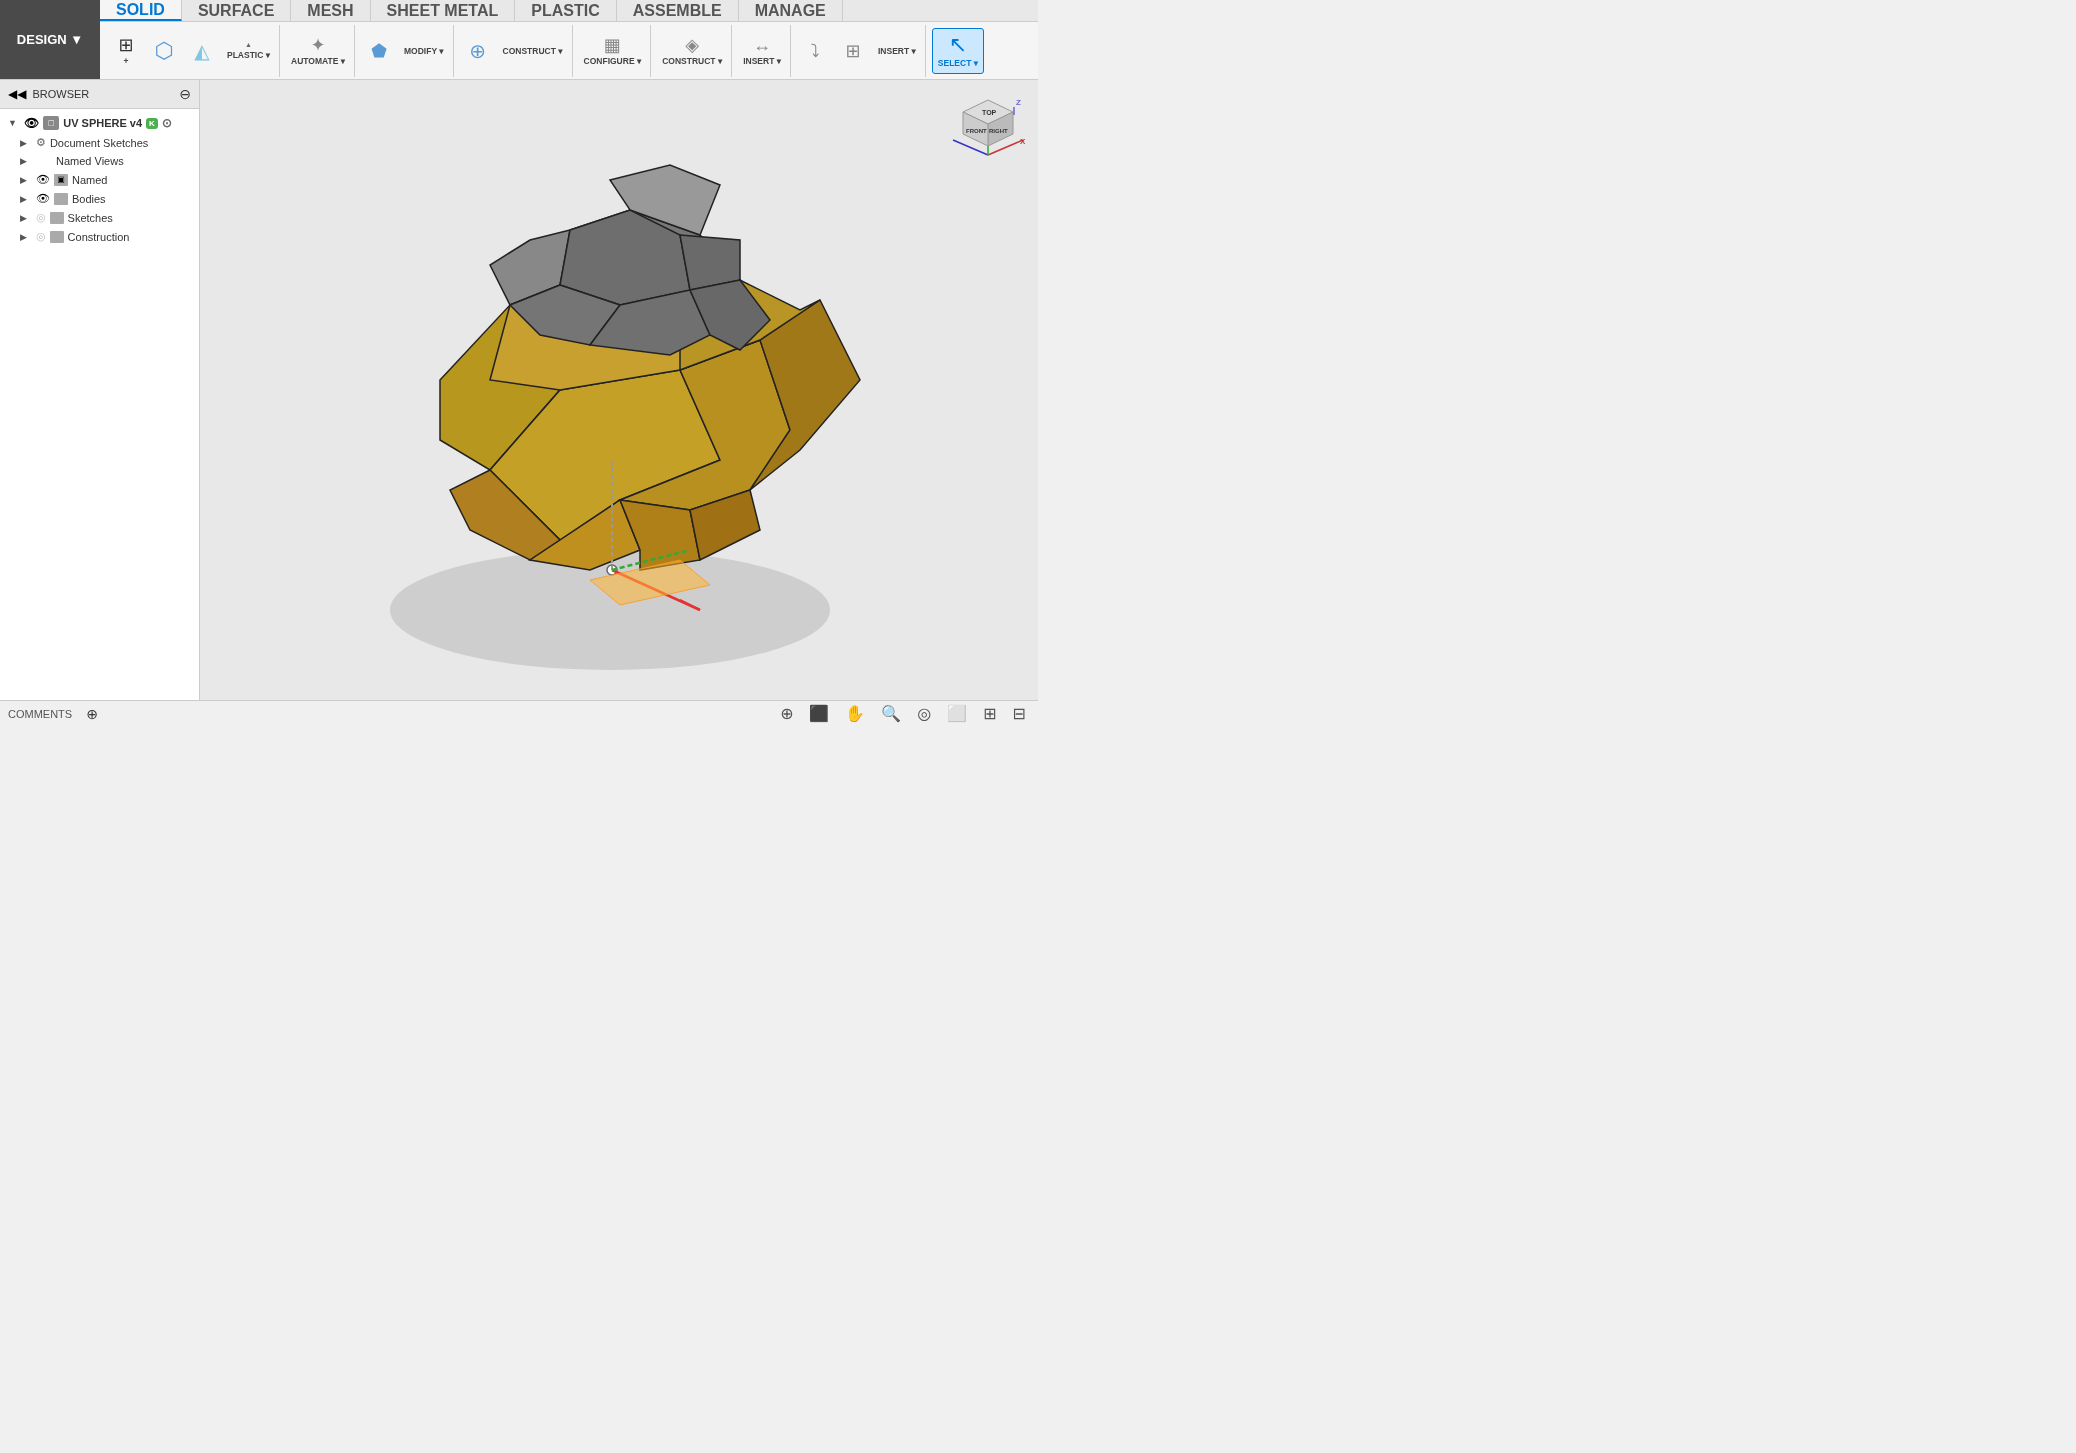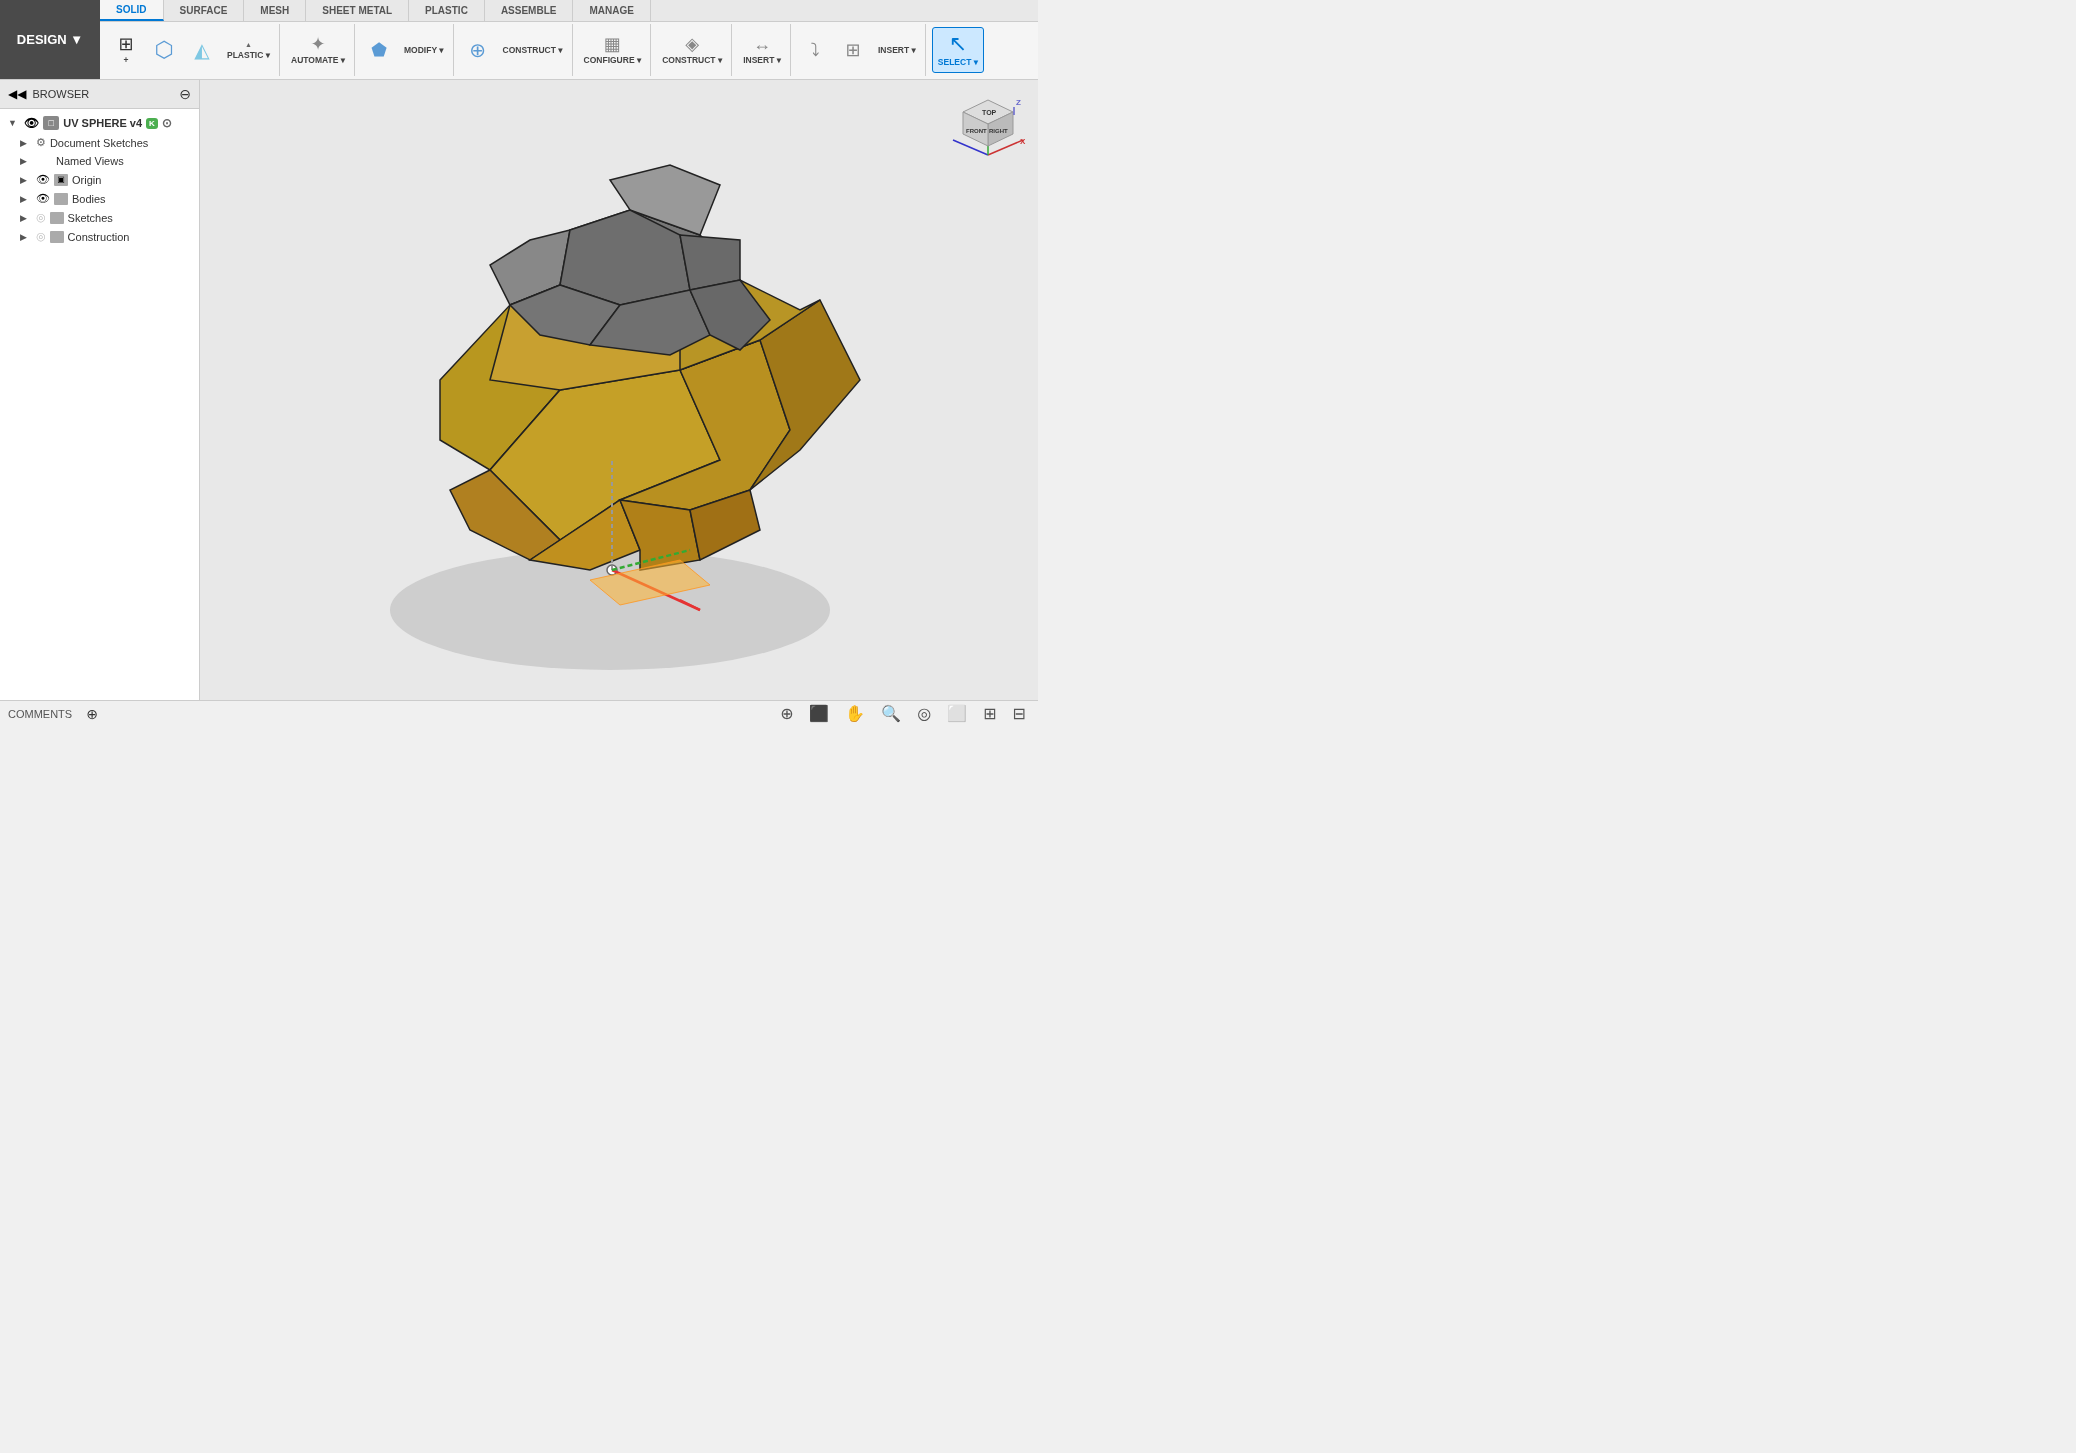--- a/index.html
+++ b/index.html
@@ -36,21 +36,21 @@
     #tab-row {
       display: flex;
       background: #e8e8e8;
       border-bottom: 1px solid #ccc;
       height: 22px;
       align-items: center;
     }
 
     .tab-item {
       padding: 2px 16px;
-      font-size: 10px;
+      font-size: 16px;
       font-weight: bold;
       color: #555;
       cursor: pointer;
       height: 100%;
       display: flex;
       align-items: center;
       border-right: 1px solid #ccc;
     }
     .tab-item.active {
       color: #0078d4;
@@ -386,21 +386,21 @@
       <div class="tree-item indent-1">
         <span class="expand-arrow">▶</span>
         <span style="width:16px; display:inline-block;"></span>
         <span class="item-label">Named Views</span>
       </div>
 
       <div class="tree-item indent-1">
         <span class="expand-arrow">▶</span>
         <span style="font-size:11px;">👁</span>
         <span style="display:inline-block; width:14px; height:12px; background:#aaa; border-radius:1px; font-size:8px; text-align:center; line-height:12px;">▣</span>
-        <span class="item-label">Origin</span>
+        <span class="item-label">Named</span>
       </div>
 
       <div class="tree-item indent-1">
         <span class="expand-arrow">▶</span>
         <span style="font-size:11px;">👁</span>
         <span style="display:inline-block; width:14px; height:12px; background:#aaa; border-radius:1px;"></span>
         <span class="item-label">Bodies</span>
       </div>
 
       <div class="tree-item indent-1">

